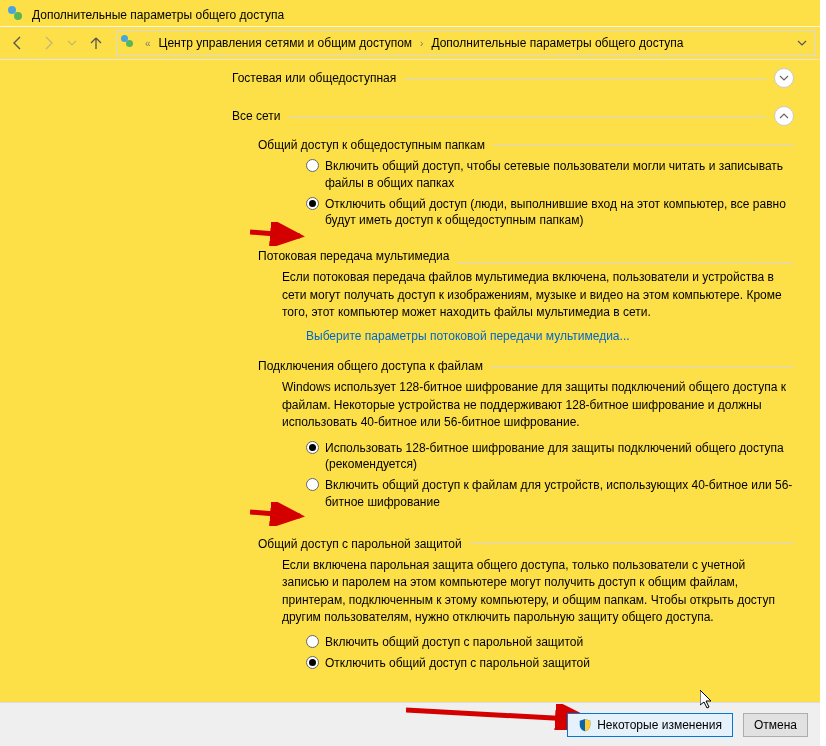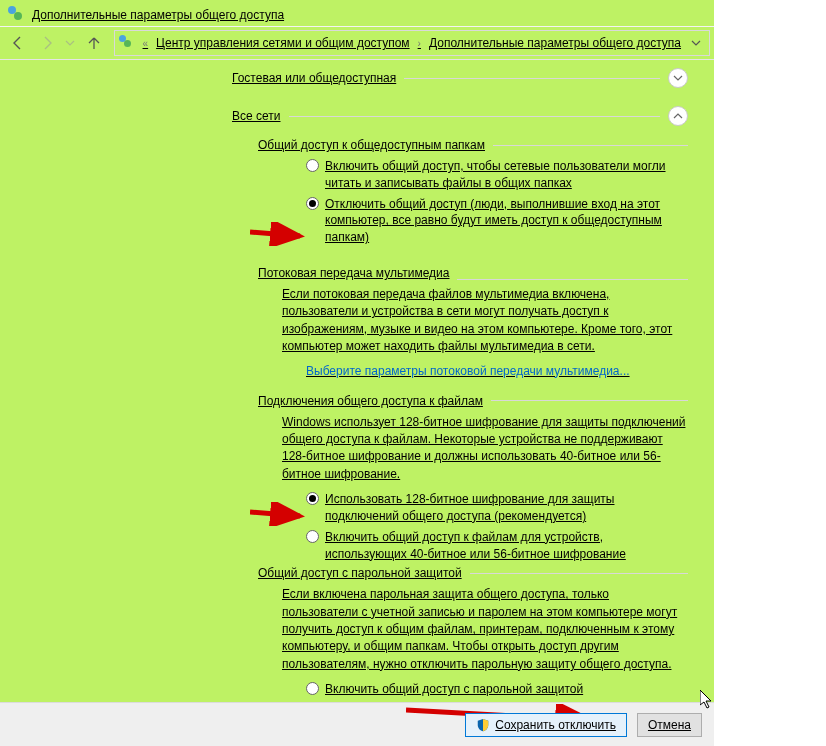--- a/index.html
+++ b/index.html
@@ -1,17 +1,17 @@
 <!DOCTYPE html>
 <html><head>
 <meta charset="utf-8">
 <style>
   * { box-sizing: border-box; }
   html, body { margin: 0; padding: 0; font-family: "Segoe UI", Tahoma, sans-serif; font-size: 12px; color: #000; background: #fff; }
-  .window { width: 714px; height: 746px; position: relative; display: flex; flex-direction: column; background: #bef264; text-decoration: underline; }
+  .window { width: 820px; height: 746px; position: relative; display: flex; flex-direction: column; background: #fde047; }
   
   .header { display: flex; align-items: center; padding: 6px 8px 2px; gap: 6px; }
   .app-icon { width: 18px; height: 18px; position: relative; }
   .app-icon::before { content: ""; position: absolute; width: 8px; height: 8px; background:#4aa3df; border-radius:50%; top:0; left:0; }
   .app-icon::after { content: ""; position: absolute; width: 8px; height: 8px; background:#57b657; border-radius:50%; top:6px; left:6px; }
   .header-title { font-size: 12px; color:#000; }
   
   .nav-row { display: flex; align-items: center; padding: 3px 4px; gap: 2px; border-top:1px solid #f4f4f4;}
   .nav-btn { width:28px; height:26px; display:flex; align-items:center; justify-content:center; color:#6b6b6b; border-radius:2px; cursor:default;}
   .nav-btn.disabled { opacity:0.55; }
@@ -157,21 +157,21 @@
         <div class="radio-item">
           <span class="radio-outer checked"></span>
           <span class="radio-label">Использовать 128-битное шифрование для защиты подключений общего доступа (рекомендуется)</span>
         </div>
         <div class="radio-item">
           <span class="radio-outer"></span>
           <span class="radio-label">Включить общий доступ к файлам для устройств, использующих 40-битное или 56-битное шифрование</span>
         </div>
       </div>
 
-      <div class="sub-title" style="margin-top:4px;">
+      <div class="sub-title" style="margin-top:26px;">
         <span class="label">Общий доступ с парольной защитой</span>
         <span class="rule"></span>
       </div>
       <div class="desc">Если включена парольная защита общего доступа, только пользователи с учетной записью и паролем на этом компьютере могут получить доступ к общим файлам, принтерам, подключенным к этому компьютеру, и общим папкам. Чтобы открыть доступ другим пользователям, нужно отключить парольную защиту общего доступа.</div>
       <div class="radio-group">
         <div class="radio-item">
           <span class="radio-outer"></span>
           <span class="radio-label">Включить общий доступ с парольной защитой</span>
         </div>
         <div class="radio-item">
@@ -211,21 +211,21 @@
   </svg>
 
   <div class="footer">
     <div class="btn primary">
       <span class="shield-icon">
         <svg viewBox="0 0 16 16">
             <path d="M8 1 L14 3 V8 C14 12 11 14.5 8 15 C5 14.5 2 12 2 8 V3 Z" fill="#0a64ad"></path>
             <path d="M8 1 L14 3 V8 C14 12 11 14.5 8 15 Z" fill="#ffcc33"></path>
           </svg>
       </span>
-      <span>Сохранить отключить</span>
+      <span>Некоторые изменения</span>
     </div>
     <div class="btn">
       <span>Отмена</span>
     </div>
   </div>
 
   <svg style="position:absolute; left:700px; bottom:36px; pointer-events:none;" width="16" height="20">
     <polygon points="0,0 0,15 4,12 7,18 9,17 6,11 11,11" fill="#fff" stroke="#000" stroke-width="1"></polygon>
   </svg>
 

